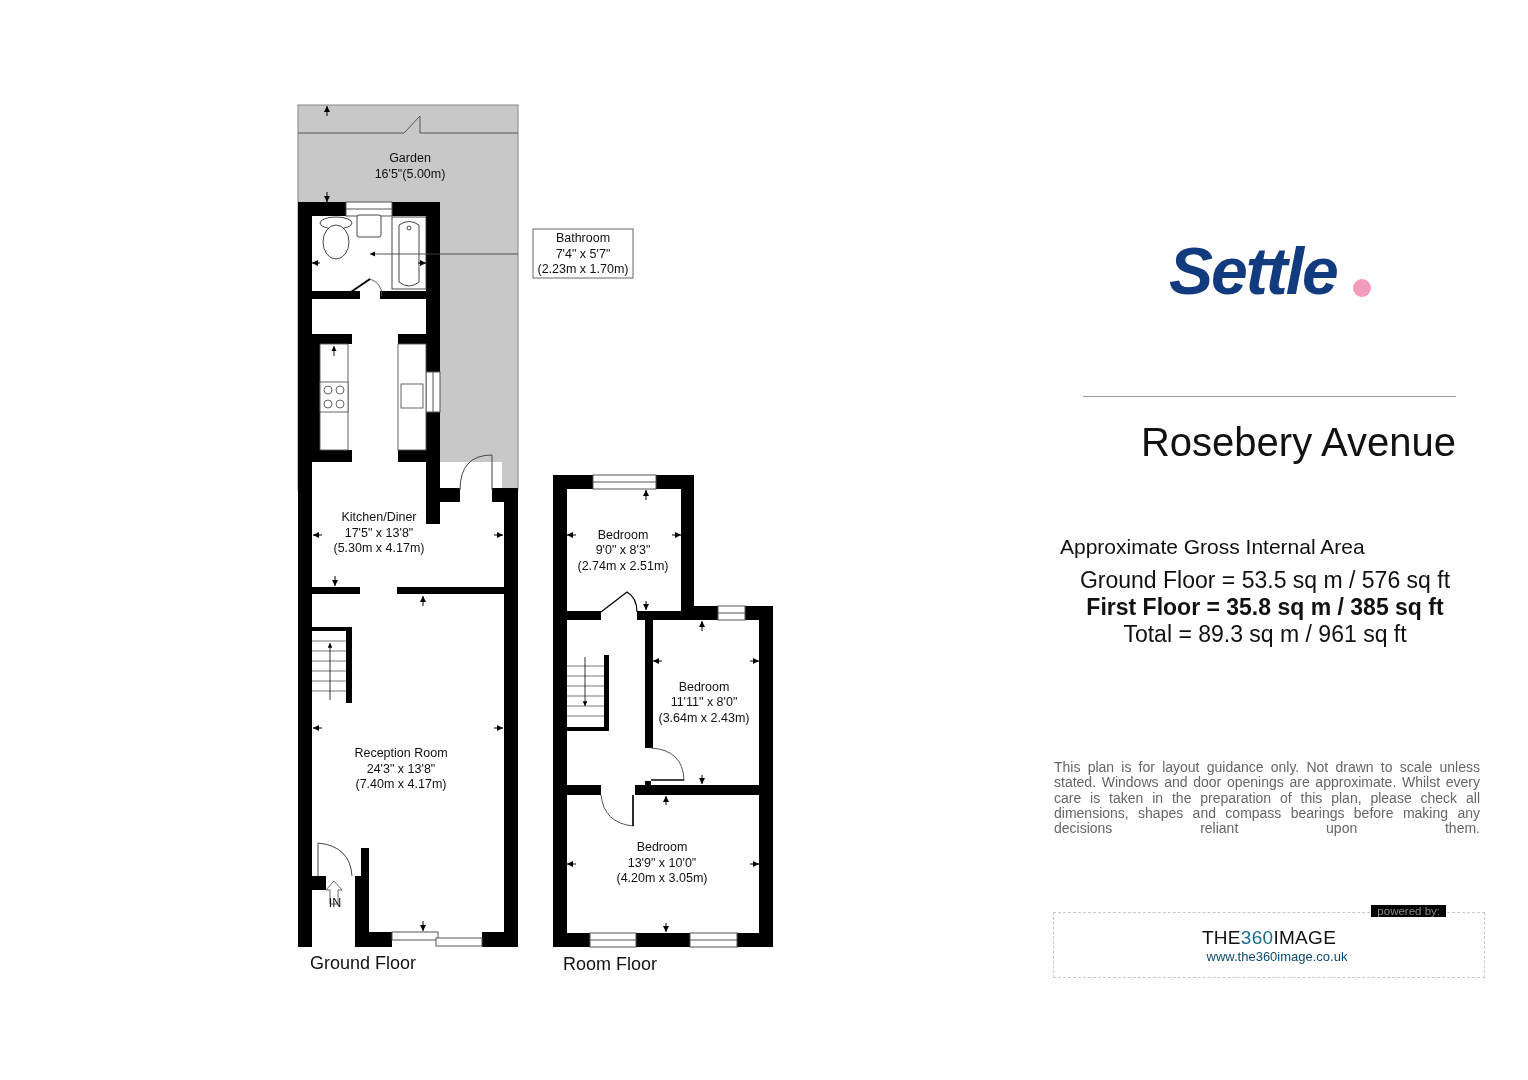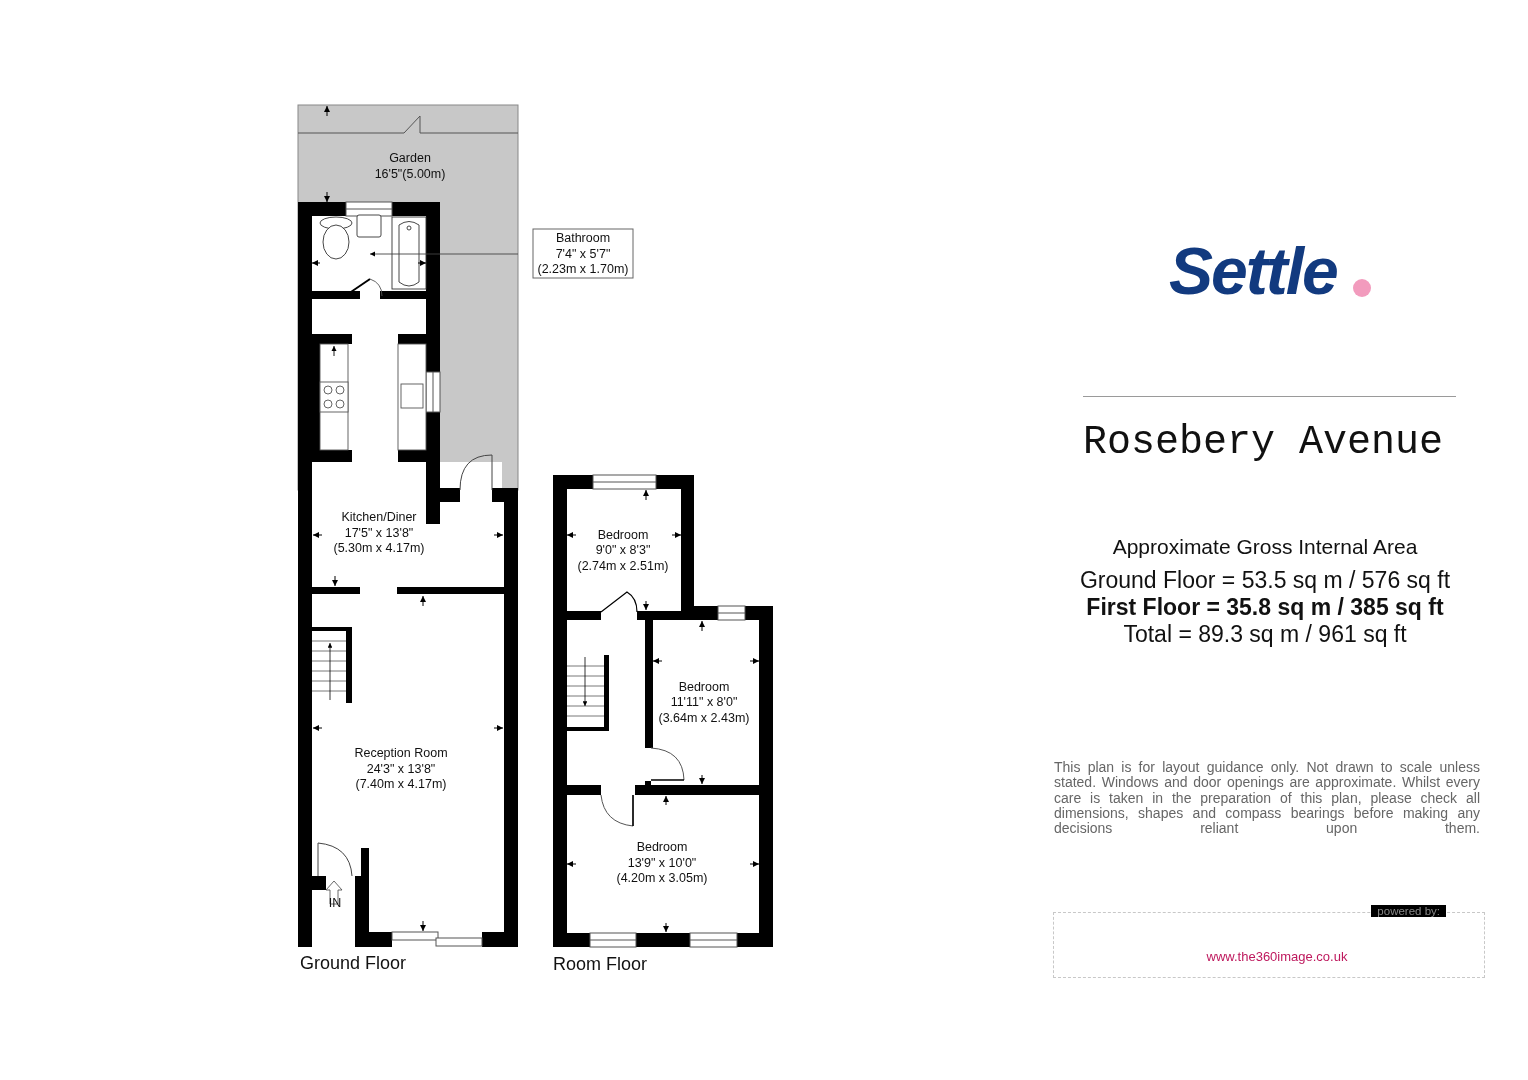--- a/index.html
+++ b/index.html
@@ -1,30 +1,30 @@
 <!DOCTYPE html>
 <html><head>
 <meta charset="utf-8">
 <style>
   html, body { margin:0; padding:0; background:#ffffff; }
   body { width:1528px; height:1080px; position:relative; overflow:hidden; font-family:"Liberation Sans", sans-serif; color:#111; }
   #plan { position:absolute; left:0; top:0; width:1528px; height:1080px; }
   .room-label { font-family:"Liberation Sans", sans-serif; font-size:12.5px; fill:#111; text-anchor:middle; }
-  .floor-label { position:absolute; font-size:18px; color:#111; }
+  .floor-label { position:absolute; font-size:18px; color:#111;margin-left:10px; }
   .logo { position:absolute; left:1165px; top:228px; width:220px; height:80px; }
   .divider { position:absolute; left:1083px; top:396px; width:373px; height:1px; background:#9a9a9a; }
-  .address { position:absolute; left:1083px; top:420px; width:373px; text-align:left; font-size:40px; color:#111;font-family:Liberation Mono, monospace; }
-  .area-title { position:absolute; left:1060px; top:535px; width:410px; text-align:center; font-size:21px; color:#111; }
+  .address { position:absolute; left:1083px; top:420px; width:373px; text-align:right; font-size:40px; color:#111; }
+  .area-title { position:absolute; left:1060px; top:535px; width:410px; font-size:21px; color:#111; }
   .area-line { position:absolute; left:1060px; width:410px; text-align:center; font-size:23px; color:#111; }
   .disclaimer { position:absolute; left:1054px; top:760px; width:426px; font-size:14px; line-height:15.3px; color:#666; text-align:justify; text-align-last:justify; }
   .powered-box { position:absolute; left:1053px; top:912px; width:430px; height:64px; border:1px dashed #c8c8c8; }
   .powered-by { position:absolute; right:38px; top:-8px; background:#000000; padding:0 6px; font-size:11.5px; color:#888; }
   .brand { position:absolute; left:0; right:0; top:14px; text-align:center; font-size:19px; color:#111; letter-spacing:0.3px; }
   .brand .accent { color:#1a6f8f; }
-  .brand-url { position:absolute; left:16px; right:0; top:36px; text-align:center; font-size:13px; color:#be185d; }
+  .brand-url { position:absolute; left:16px; right:0; top:36px; text-align:center; font-size:13px; color:#0c4a6e; }
 </style>
 </head>
 <body>
 
 <svg id="plan" viewBox="0 0 1528 1080" xmlns="http://www.w3.org/2000/svg">
   <defs>
     <marker id="arr" viewBox="0 0 6 6" refX="6" refY="3" markerWidth="6" markerHeight="6" orient="auto">
       <path d="M0,0 L6,3 L0,6 z" fill="#000"></path>
     </marker>
   </defs>
@@ -241,14 +241,15 @@
 
 <div class="area-title">Approximate Gross Internal Area</div>
 <div class="area-line" style="top:567px;">Ground Floor = 53.5 sq m / 576 sq ft</div>
 <div class="area-line" style="top:594px;font-weight:bold;">First Floor = 35.8 sq m / 385 sq ft</div>
 <div class="area-line" style="top:621px;text-align:center;">Total = 89.3 sq m / 961 sq ft</div>
 
 <div class="disclaimer">This plan is for layout guidance only. Not drawn to scale unless stated. Windows and door openings are approximate. Whilst every care is taken in the preparation of this plan, please check all dimensions, shapes and compass bearings before making any decisions reliant upon them.</div>
 
 <div class="powered-box">
   <span class="powered-by">powered by:</span>
+  <div class="brand"><span>THE</span><span class="accent">360</span><span>IMAGE</span></div>
   <div class="brand-url">www.the360image.co.uk</div>
 </div>
 
 </body></html>

